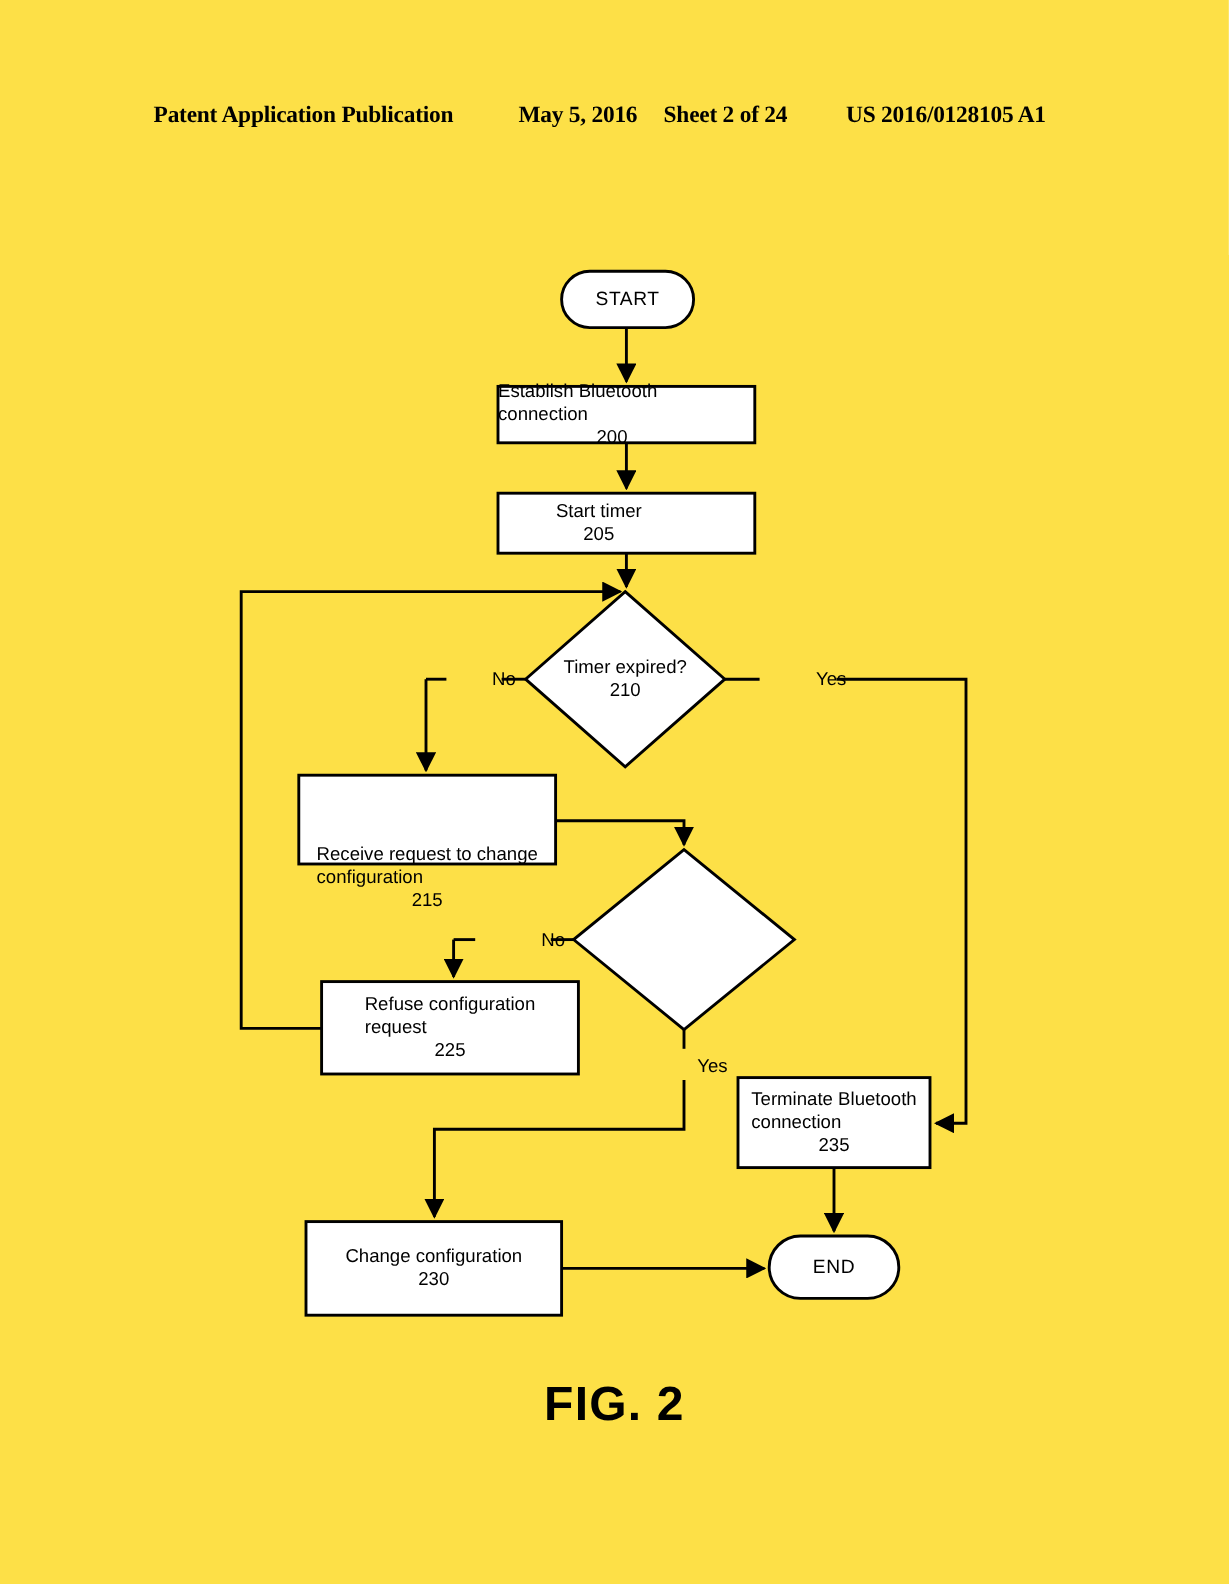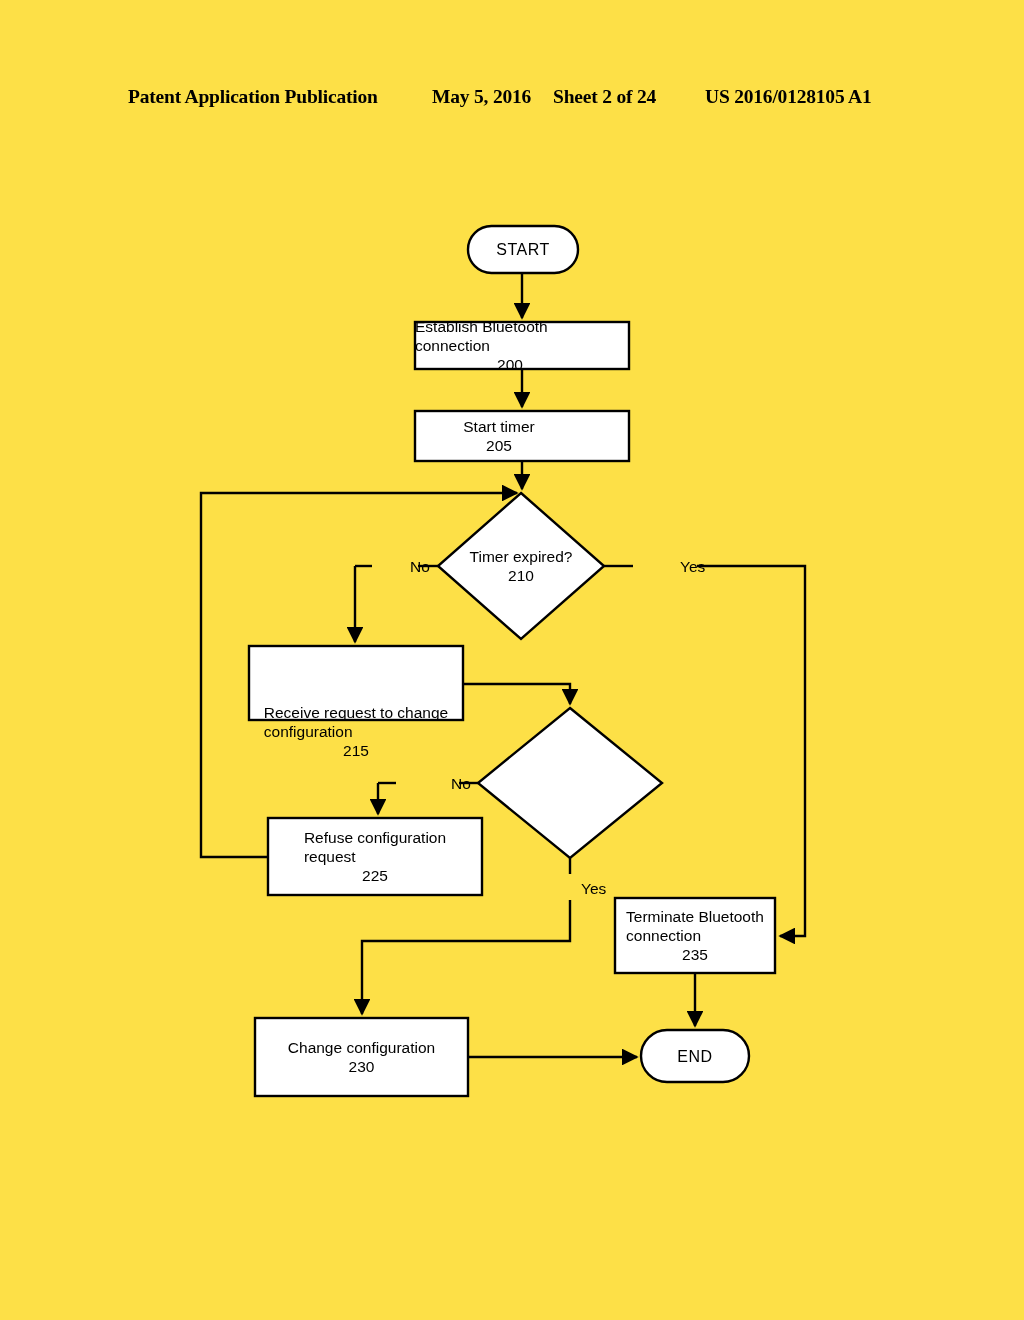--- a/index.html
+++ b/index.html
@@ -207,14 +207,15 @@
   </div>
 
   <div class="edge-label" style="left:382px; top:558px;">No</div>
 
   <div class="edge-label" style="left:652px; top:558px;">Yes</div>
 
   <div class="edge-label" style="left:423px; top:775px;">No</div>
 
   <div class="edge-label" style="left:553px; top:880px;">Yes</div>
 
+  <div class="fig-caption">FIG. 2</div>
 
 </div>
 
 </body></html>

